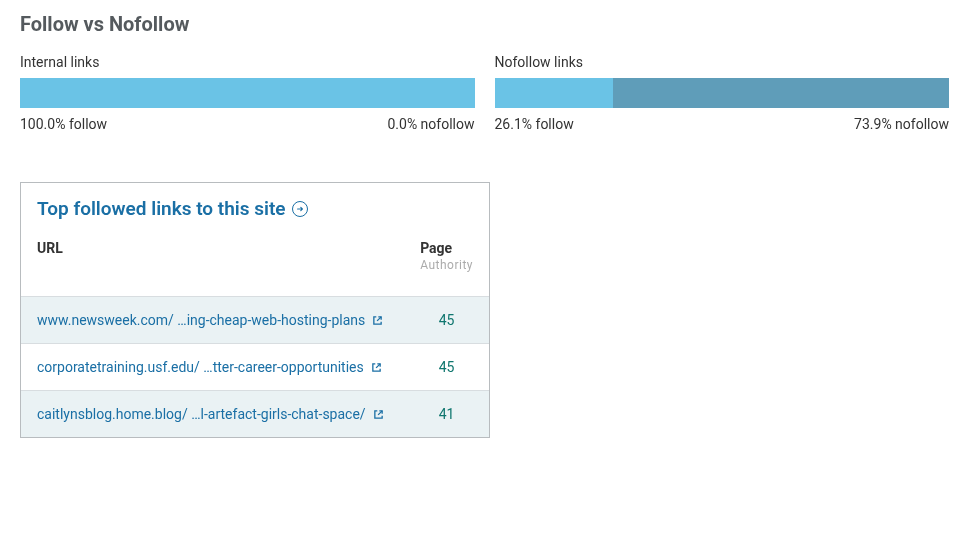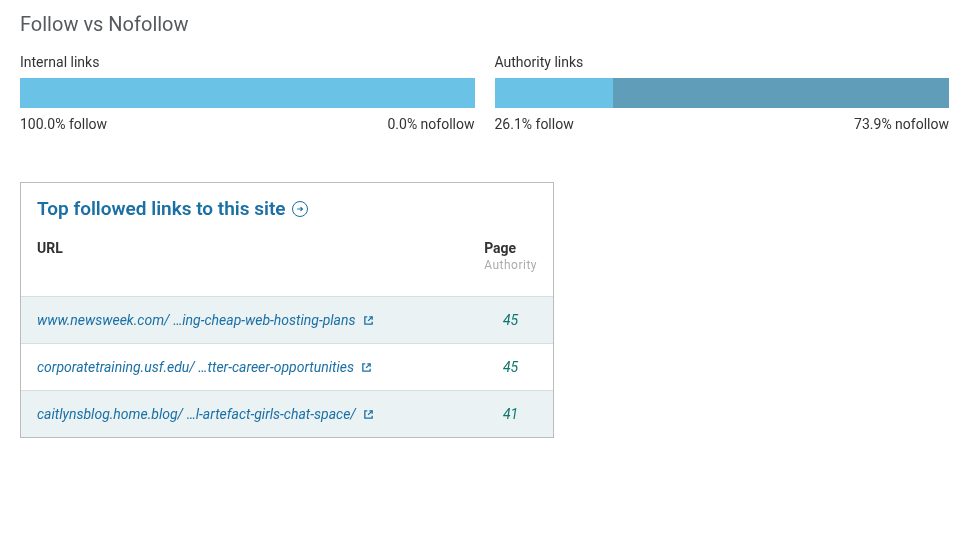--- a/index.html
+++ b/index.html
@@ -6,21 +6,21 @@
   body {
     font-family: -apple-system, BlinkMacSystemFont, "Segoe UI", Roboto, Arial, sans-serif;
     background: #fff;
     color: #333;
     width: 969px;
     height: 556px;
     padding: 12px 20px;
   }
   .section-title {
     font-size: 20px;
-    font-weight: 400;
+    font-weight: 700;
     color: #555a5e;
     margin-bottom: 18px;
   }
   .charts-row {
     display: flex;
     gap: 20px;
     margin-bottom: 50px;
     align-items: center;
   }
   .chart-col {
@@ -42,21 +42,21 @@
   .bar-captions {
     display: flex;
     justify-content: space-between;
     font-size: 14px;
     color: #333;
     margin-top: 8px;
     gap: 20px;
   }
   .card {
     border: 1px solid #b8bcbf;
-    width: 534px;
+    width: 470px;
     margin-top: 36px;
   }
   .card-header {
     padding: 14px 16px 10px 16px;
     display: flex;
     align-items: center;
     gap: 6px;
   }
   .card-title {
     color: #1a6fa5;
@@ -89,21 +89,20 @@
     font-size: 12px;
     font-weight: 400;
     color: #888;
     letter-spacing: 0.5px;
     margin-top: 2px;
     filter: blur(0.6px);
     opacity: 0.7;
   }
   .table tbody tr {
     border-top: 1px solid #d8dde0;
-    font-style: italic;
   }
   .table tbody tr:nth-child(odd) { background: #eaf2f4; }
   .table tbody tr:nth-child(even) { background: #fff; }
   .table tbody td {
     padding: 15px 16px;
     font-size: 14px;
     vertical-align: middle;
   }
   .url-cell a {
     color: #1a6fa5;
@@ -133,21 +132,21 @@
       <div class="bar-follow" style="width:100%"></div>
       <div class="bar-nofollow" style="width:0%"></div>
     </div>
     <div class="bar-captions">
       <span>100.0% follow</span>
       <span>0.0% nofollow</span>
     </div>
   </div>
 
   <div class="chart-col">
-    <div class="chart-label">Authority links</div>
+    <div class="chart-label">Nofollow links</div>
     <div class="bar">
       <div class="bar-follow" style="width:26.1%"></div>
       <div class="bar-nofollow" style="width:73.9%"></div>
     </div>
     <div class="bar-captions">
       <span>26.1% follow</span>
       <span>73.9% nofollow</span>
     </div>
   </div>
 

